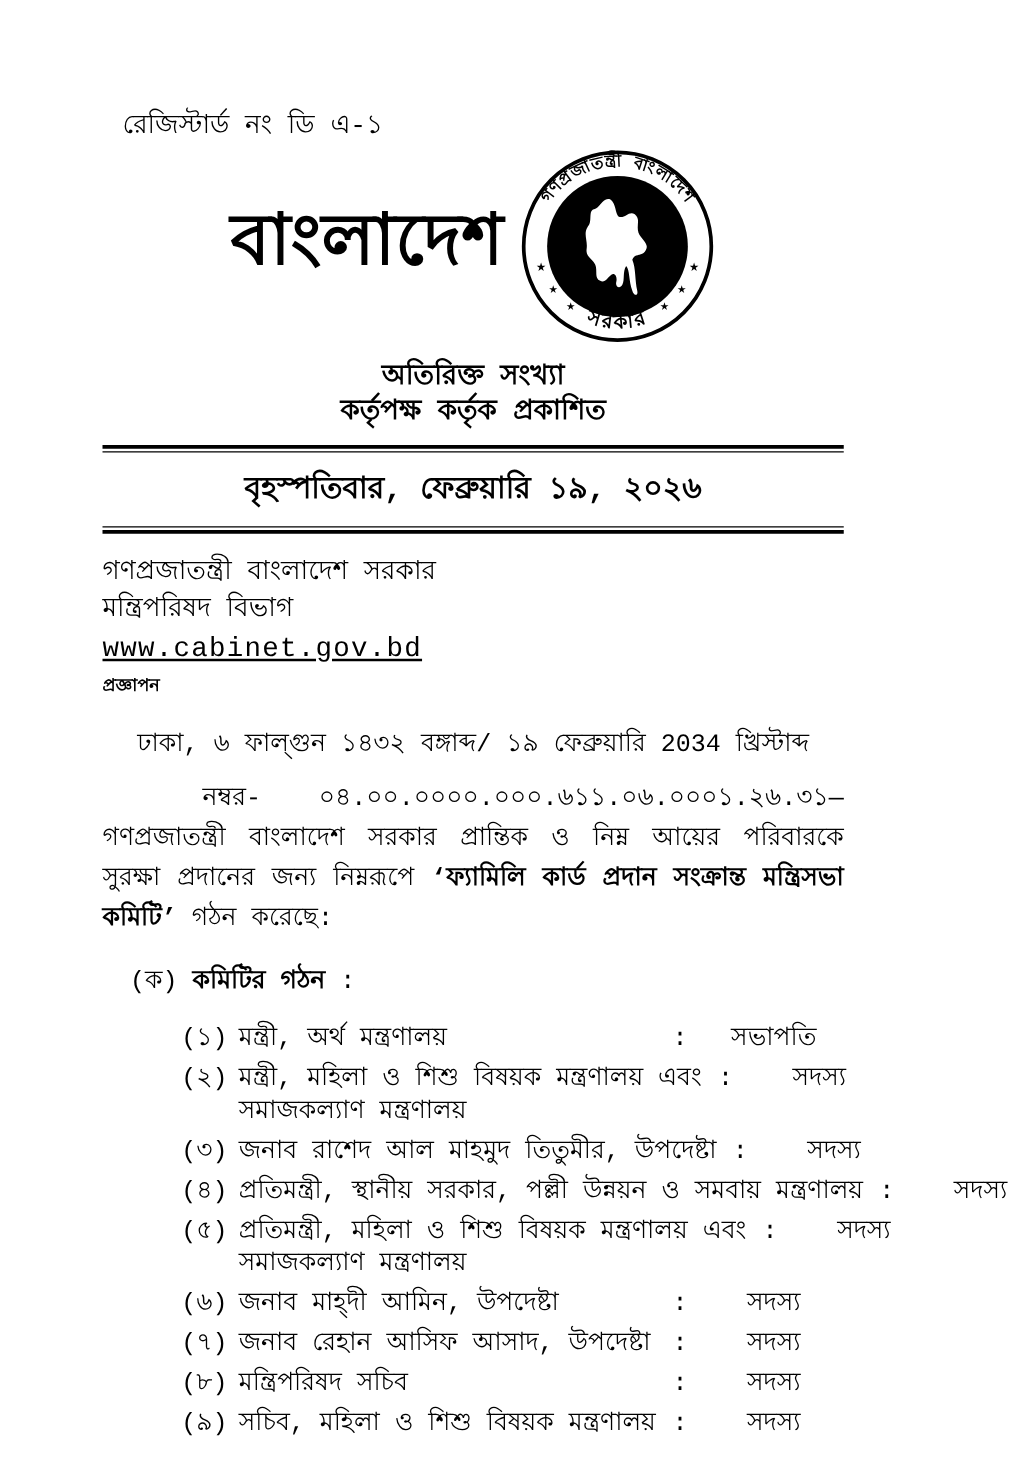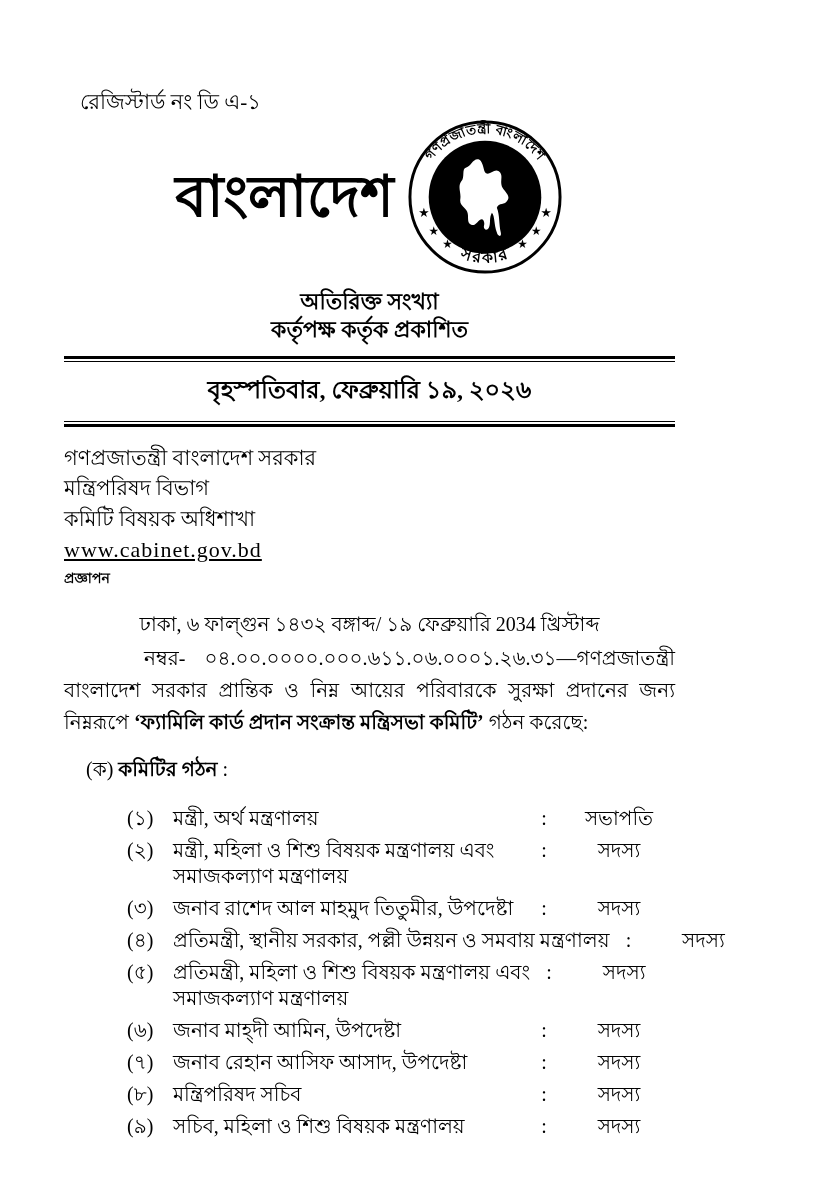--- a/index.html
+++ b/index.html
@@ -1,21 +1,21 @@
 <!DOCTYPE html>
 <html lang="bn"><head>
 <meta charset="utf-8">
 <style>
   html,body{margin:0;padding:0;}
   body{
     width:822px;height:1185px;background:#ffffff;color:#000000;
     font-family:"Liberation Serif","DejaVu Serif",serif;
     overflow:hidden;
   }
-  .page{box-sizing:border-box;width:752px;height:1185px;padding:90px 77px 0 64px;}
+  .page{box-sizing:border-box;width:752px;height:1185px;padding:90px 77px 0 82px;font-family:Liberation Mono, monospace;}
 
   .registered{font-size:21px;line-height:24px;margin-left:16px;}
 
   .masthead{display:flex;align-items:center;justify-content:center;margin-top:4px;}
   .masthead-title{font-size:57px;font-weight:700;line-height:1.1;white-space:nowrap;}
   .masthead-title.left{margin-right:12px;}
   .masthead-title.right{margin-left:30px;}
   .emblem{width:158px;height:158px;flex:0 0 auto;}
 
   .issue-line{text-align:center;font-size:22px;font-weight:600;line-height:28px;}
@@ -27,21 +27,21 @@
   .rule-gap{height:2px;}
   .date-band-text{text-align:center;font-size:24px;font-weight:700;padding:9px 0 10px 0;}
 
   .center-block{text-align:left;font-size:21px;line-height:1.3;margin-top:18px;}
   .center-block div{margin-top:3px;}
   .website{text-decoration:underline;font-size:22px;letter-spacing:1px;}
 
   .notification{font-size:14px;font-weight:700;margin-top:3px;}
   .dateline{text-align:center;font-size:20px;margin-top:18px;}
 
-  .body-para{font-size:20px;line-height:1.6;text-align:justify;text-indent:80px;margin-top:0;}
+  .body-para{font-size:20px;line-height:1.6;text-align:justify;text-indent:80px;margin-top:12px;}
   .body-para .bold{font-weight:700;}
 
   .section-head{margin-top:16px;margin-left:22px;font-size:20px;}
   .section-title{font-weight:700;}
 
   .committee{margin-top:18px;margin-left:63px;}
   .crow{display:grid;grid-template-columns:46px 1fr 38px 112px;font-size:20px;line-height:26px;margin-bottom:6px;}
   .crow .num{white-space:nowrap;}
   .crow .label{white-space:pre;}
   .crow .colon{text-align:center;}
@@ -107,21 +107,20 @@
     <div class="rule-thin"></div>
     <div class="date-band-text">বৃহস্পতিবার, ফেব্রুয়ারি ১৯, ২০২৬</div>
     <div class="rule-thin"></div>
     <div class="rule-gap"></div>
     <div class="rule-thick"></div>
   </div>
 
   <div class="center-block">
     <div>গণপ্রজাতন্ত্রী বাংলাদেশ সরকার</div>
     <div>মন্ত্রিপরিষদ বিভাগ</div>
-    <div>কমিটি বিষয়ক অধিশাখা</div>
     <div class="website">www.cabinet.gov.bd</div>
   </div>
 
   <div class="notification">প্রজ্ঞাপন</div>
 
   <div class="dateline">ঢাকা,  ৬ ফাল্গুন ১৪৩২ বঙ্গাব্দ/ ১৯ ফেব্রুয়ারি 2034 খ্রিস্টাব্দ</div>
 
   <div class="body-para"><span>নম্বর- ০৪.০০.০০০০.০০০.৬১১.০৬.০০০১.২৬.৩১—গণপ্রজাতন্ত্রী  বাংলাদেশ সরকার প্রান্তিক ও নিম্ন আয়ের পরিবারকে সুরক্ষা প্রদানের জন্য নিম্নরূপে </span><span class="bold">‘ফ্যামিলি কার্ড প্রদান সংক্রান্ত মন্ত্রিসভা কমিটি’</span><span> গঠন  করেছে:</span></div>
 
   <div class="section-head"><span>(ক) </span><span class="section-title">কমিটির গঠন</span><span> :</span></div>

